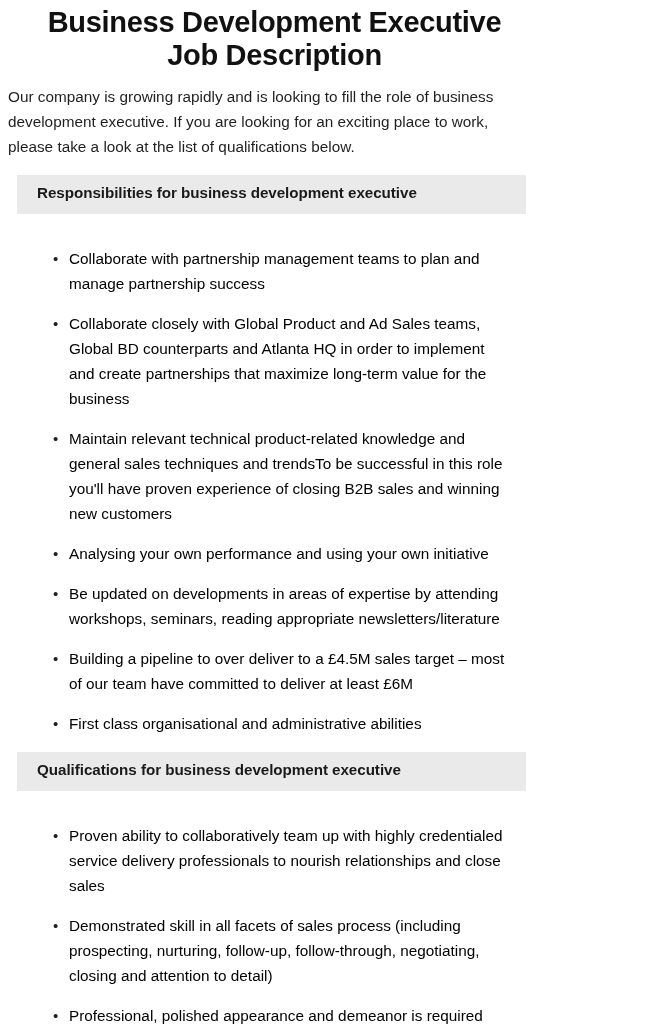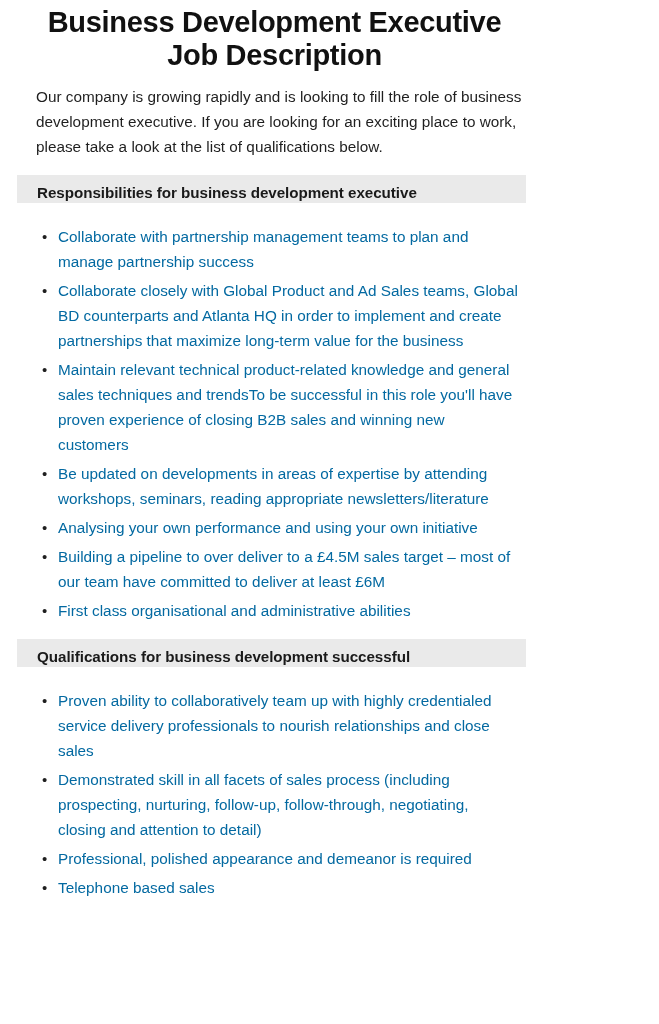--- a/index.html
+++ b/index.html
@@ -33,55 +33,55 @@
     margin: 0;
     padding: 6px 35px 0 35px;
     box-sizing: border-box;
   }
 
   .intro {
     font-size: 15.3px;
     line-height: 25px;
     color: #1f1f1f;
     margin: 0;
-    padding: 12px 22px 0 36px;
+    padding: 12px 22px 0 8px;
     box-sizing: border-box;
     letter-spacing: 0.01px;
   }
 
   .section {
     margin: 0;
     padding: 0;
   }
 
   .section-header {
     background: #eaeaea;
     margin: 16px 23px 0 17px;
-    padding: 9px 20px 2px 20px;
+    padding: 9px 20px 13px 20px;
     font-size: 15.2px;
     line-height: 17px;
     font-weight: bold;
     color: #1a1a1a;
     box-sizing: border-box;
     letter-spacing: -0.05px;
   }
 
   ul.bullet-list {
     list-style: none;
     margin: 0;
     padding: 0;
   }
 
   ul.bullet-list li {
     position: relative;
     font-size: 15.3px;
     line-height: 25px;
-    color: #0369a1;
+    color: #000000;
     padding: 0 26px 0 54px;
-    margin: 4px;
+    margin: 15px;
     letter-spacing: 0.01px;
     box-sizing: border-box;
   }
 
   ul.bullet-list li::before {
     content: "\2022";
     position: absolute;
     left: 38px;
     top: 0;
     font-size: 15px;
@@ -106,29 +106,29 @@
 
   <p class="intro">Our company is growing rapidly and is looking to fill the role of business development executive. If you are looking for an exciting place to work, please take a look at the list of qualifications below.</p>
 
   <div class="section section-responsibilities">
     <div class="section-header">Responsibilities for business development executive</div>
     <div class="list-gap-top"></div>
     <ul class="bullet-list">
       <li>Collaborate with partnership management teams to plan and manage partnership success</li>
       <li>Collaborate closely with Global Product and Ad Sales teams, Global BD counterparts and Atlanta HQ in order to implement and create partnerships that maximize long-term value for the business</li>
       <li>Maintain relevant technical product-related knowledge and general sales techniques and trendsTo be successful in this role you'll have proven experience of closing B2B sales and winning new customers</li>
+      <li>Analysing your own performance and using your own initiative</li>
       <li>Be updated on developments in areas of expertise by attending workshops, seminars, reading appropriate newsletters/literature</li>
-      <li>Analysing your own performance and using your own initiative</li>
       <li>Building a pipeline to over deliver to a £4.5M sales target – most of our team have committed to deliver at least £6M</li>
       <li>First class organisational and administrative abilities</li>
     </ul>
   </div>
 
   <div class="section section-qualifications">
-    <div class="section-header">Qualifications for business development successful</div>
+    <div class="section-header">Qualifications for business development executive</div>
     <div class="list-gap-top"></div>
     <ul class="bullet-list">
       <li>Proven ability to collaboratively team up with highly credentialed service delivery professionals to nourish relationships and close sales</li>
       <li>Demonstrated skill in all facets of sales process (including prospecting, nurturing, follow-up, follow-through, negotiating, closing and attention to detail)</li>
       <li>Professional, polished appearance and demeanor is required</li>
       <li>Telephone based sales</li>
     </ul>
   </div>
 
 </div>

